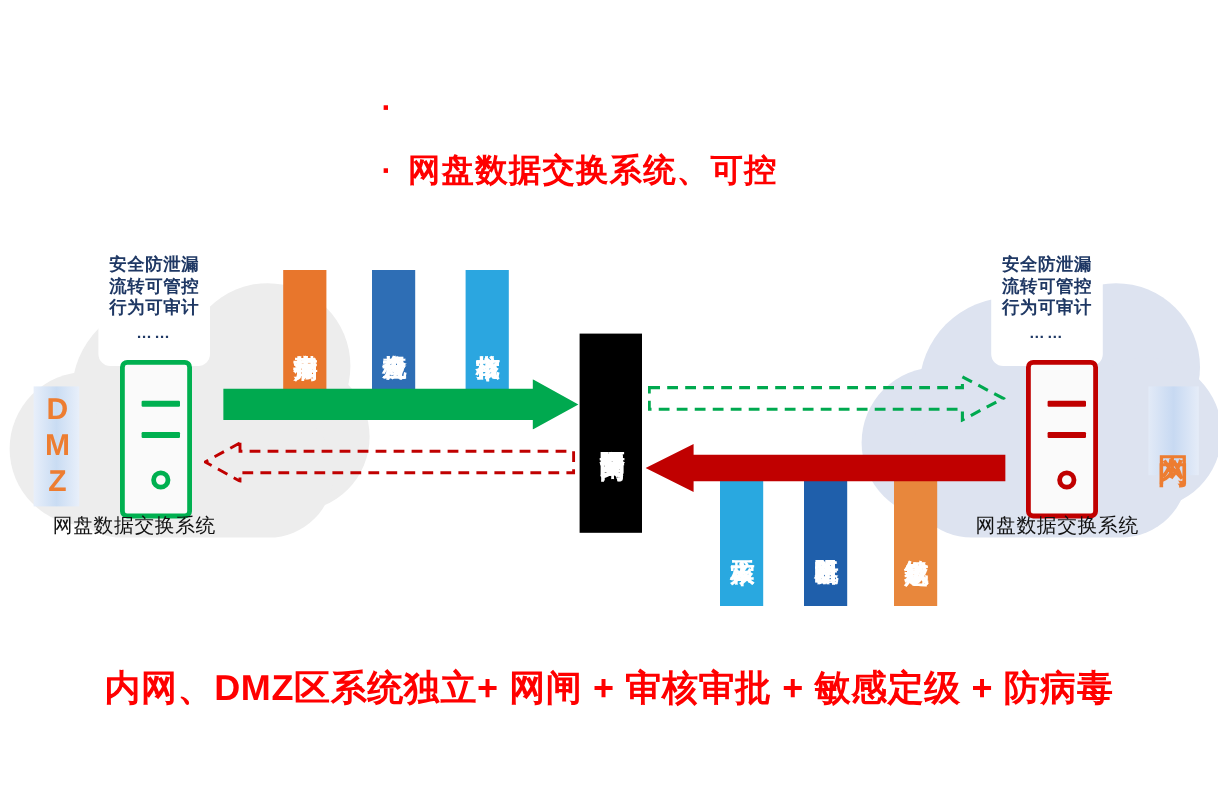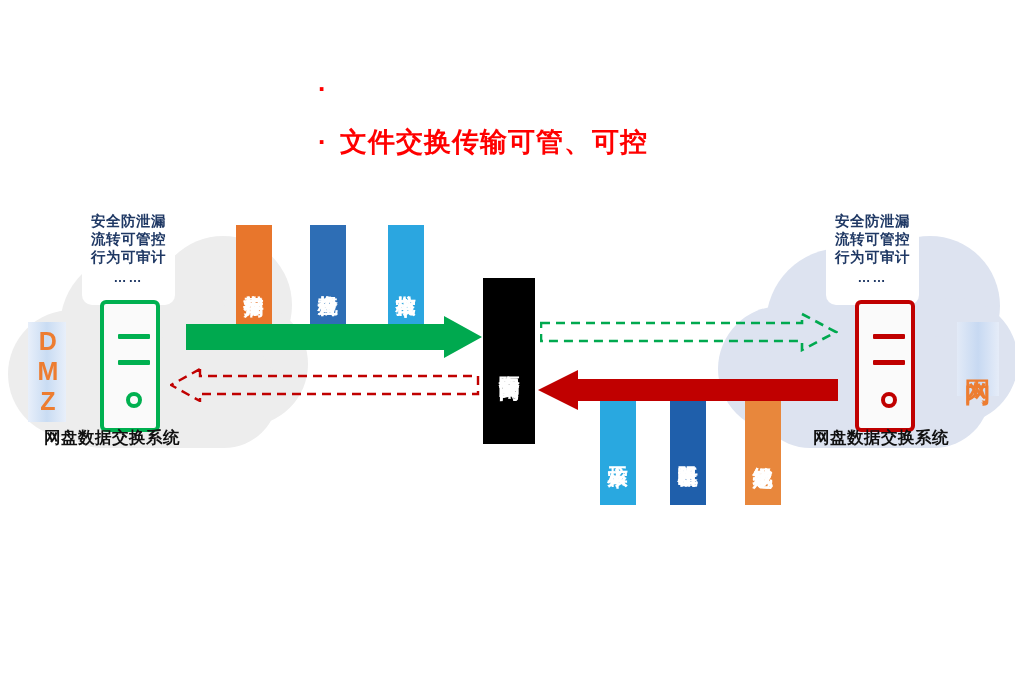--- a/index.html
+++ b/index.html
@@ -51,21 +51,21 @@
   .server .bar.b2{top:56px;}
   .server .dot{position:absolute;left:22px;top:88px;width:16px;height:16px;
                border-radius:50%;box-sizing:border-box;}
   #server-left{left:100px;top:300px;border:4px solid #00B050;}
   #server-left .bar{background:#00B050;}
   #server-left .dot{border:4px solid #00B050;}
   #server-right{left:855px;top:300px;border:4px solid #C00000;}
   #server-right .bar{background:#C00000;}
   #server-right .dot{border:4px solid #C00000;}
 
-  .sys-label{position:absolute;font-size:16.5px;font-weight:700;color:#111;
+  .sys-label{position:absolute;font-size:16.5px;font-weight:400;color:#111;
              white-space:nowrap;letter-spacing:.5px;}
   #label-left{left:44px;top:427px;}
   #label-right{left:813px;top:427px;}
 
   
   .vtag{position:absolute;width:36px;display:flex;flex-direction:column;
         align-items:center;justify-content:center;color:#fff;font-weight:700;
         font-size:20px;line-height:1.12;letter-spacing:0;}
 
   #tag-virus{left:236px;top:225px;height:110px;background:#E8762C;}
@@ -97,21 +97,21 @@
 <body>
 
 <div class="stage">
 
   <div class="bullets">
     <div class="bullet-row">
       <span class="bullet-dot">·</span>
     </div>
     <div class="bullet-row">
       <span class="bullet-dot">·</span>
-      <span class="bullet-text">文件交换传输可管、可控</span>
+      <span class="bullet-text">网盘数据交换系统、可控</span>
     </div>
   </div>
 
   <div class="cloud" id="cloud-left">
     <span style="left:0px;top:74px;width:128px;height:128px;"></span>
     <span style="left:52px;top:16px;width:150px;height:150px;"></span>
     <span style="left:146px;top:0px;width:138px;height:138px;"></span>
     <span style="left:176px;top:66px;width:124px;height:124px;"></span>
     <span style="left:40px;top:104px;width:230px;height:108px;border-radius:54px;"></span>
   </div>
@@ -192,14 +192,15 @@
   </svg>
 
   <svg class="arrow-svg" id="arrow-green-dashed" width="298" height="40">
     <polygon points="1,11 262,11 262,2 296,20 262,38 262,29 1,29" fill="none" stroke="#00A94F" stroke-width="2.6" stroke-dasharray="9,6"></polygon>
   </svg>
 
   <svg class="arrow-svg" id="arrow-red-solid" width="300" height="40">
     <polygon points="0,20 40,0 40,9 300,9 300,31 40,31 40,40" fill="#C00000"></polygon>
   </svg>
 
+  <div id="footer">内网、DMZ区系统独立+ 网闸 + 审核审批 + 敏感定级 + 防病毒</div>
 
 </div>
 
 </body></html>

